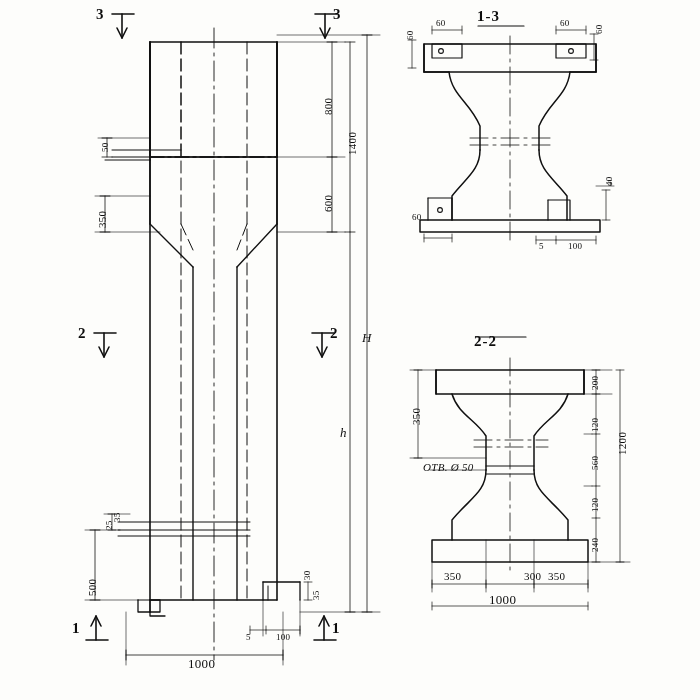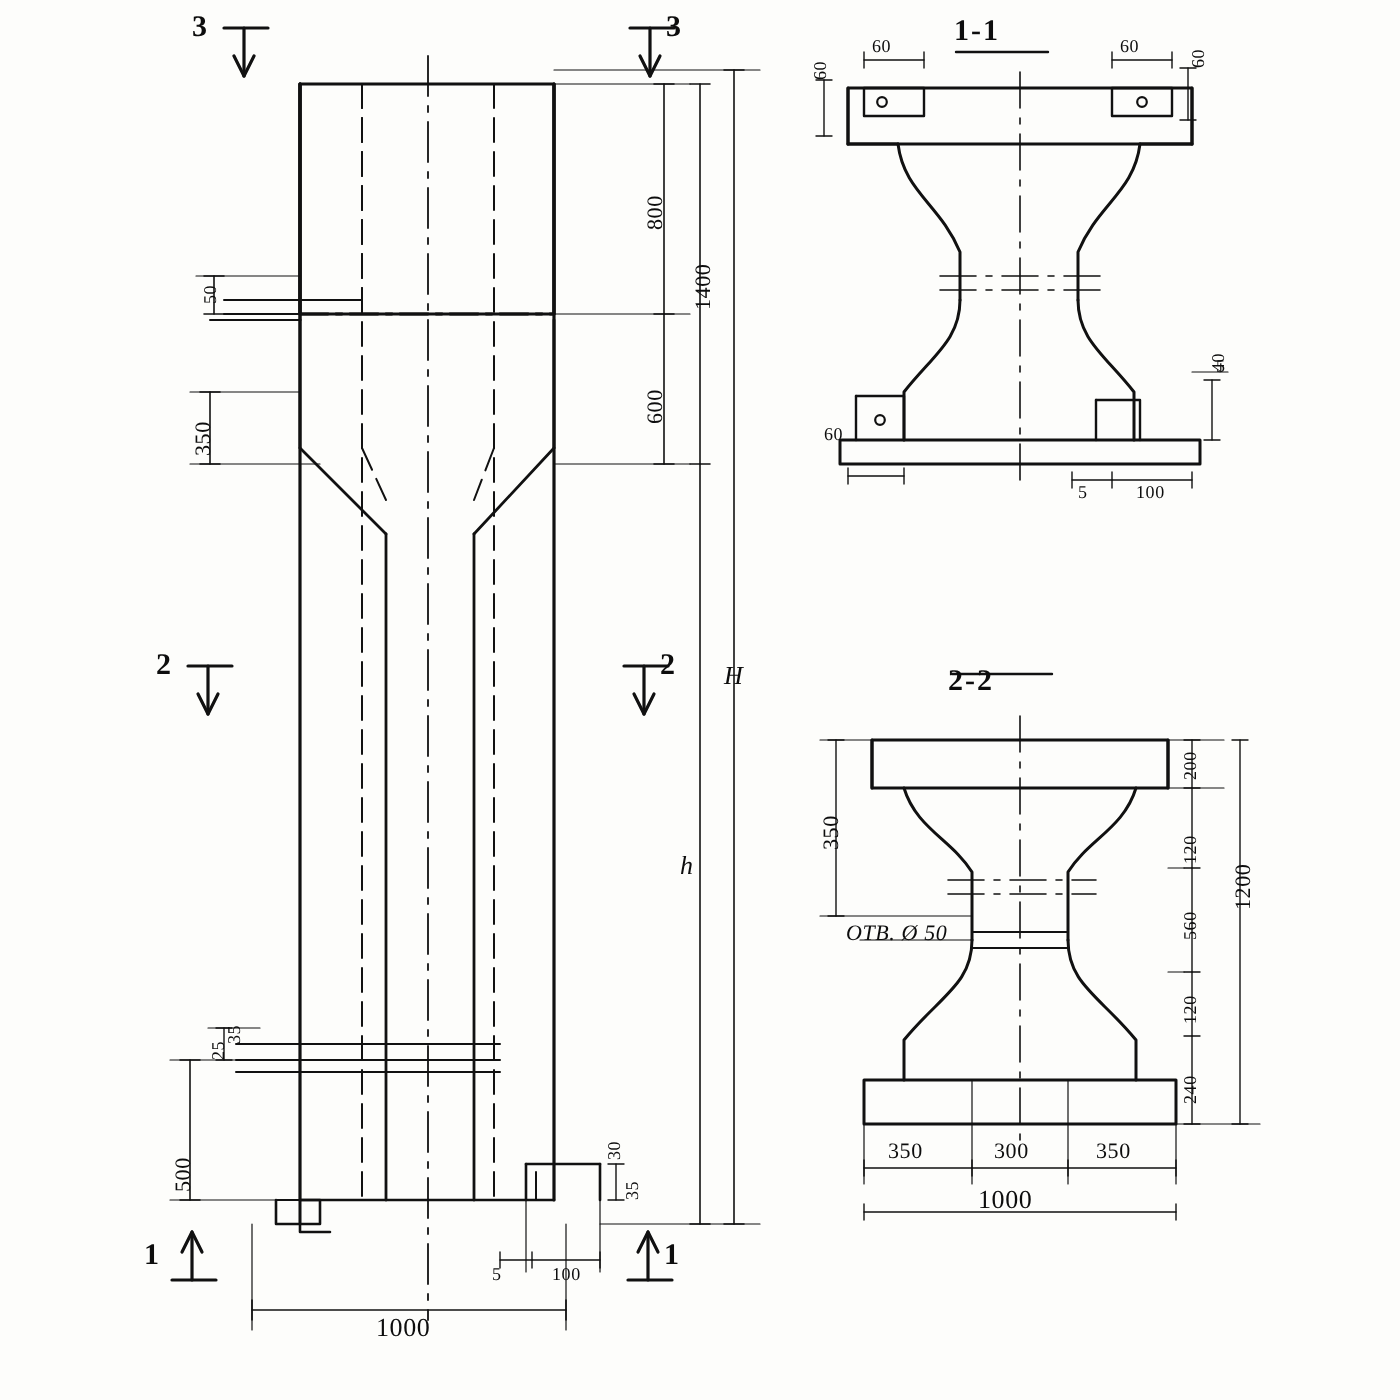--- a/index.html
+++ b/index.html
@@ -282,21 +282,21 @@
     </g>
   </svg>
 
   <div class="lbl big" style="left:96px; top:6px;">3</div>
   <div class="lbl big" style="left:333px; top:6px;">3</div>
   <div class="lbl big" style="left:78px; top:325px;">2</div>
   <div class="lbl big" style="left:330px; top:325px;">2</div>
   <div class="lbl big" style="left:72px; top:620px;">1</div>
   <div class="lbl big" style="left:332px; top:620px;">1</div>
 
-  <div class="lbl big" style="left:477px; top:8px;">1-1</div>
+  <div class="lbl big" style="left:477px; top:8px;">1-3</div>
   <div class="lbl big" style="left:474px; top:333px;">2-2</div>
 
   <div class="lbl vert" style="left:322px; top:115px;">800</div>
   <div class="lbl vert" style="left:322px; top:212px;">600</div>
   <div class="lbl vert" style="left:346px; top:155px;">1400</div>
   <div class="lbl ital" style="left:362px; top:330px;">H</div>
   <div class="lbl ital" style="left:340px; top:425px;">h</div>
   <div class="lbl vert" style="left:96px; top:228px;">350</div>
   <div class="lbl vert small" style="left:100px; top:152px;">50</div>
   <div class="lbl vert" style="left:86px; top:596px;">500</div>
@@ -320,17 +320,17 @@
 
   <div class="lbl vert" style="left:410px; top:425px;">350</div>
   <div class="lbl ital" style="left:423px; top:461px; font-size:11px;">ОТВ. Ø 50</div>
   <div class="lbl vert small" style="left:590px; top:390px;">200</div>
   <div class="lbl vert small" style="left:590px; top:432px;">120</div>
   <div class="lbl vert small" style="left:590px; top:470px;">560</div>
   <div class="lbl vert small" style="left:590px; top:512px;">120</div>
   <div class="lbl vert small" style="left:590px; top:552px;">240</div>
   <div class="lbl vert" style="left:616px; top:455px;">1200</div>
   <div class="lbl" style="left:444px; top:570px;">350</div>
-  <div class="lbl" style="left:497px; top:570px;">300</div>
+  <div class="lbl" style="left:524px; top:570px;">300</div>
   <div class="lbl" style="left:548px; top:570px;">350</div>
   <div class="lbl" style="left:489px; top:592px; font-size:13px;">1000</div>
 
 </div>
 
 </body></html>

